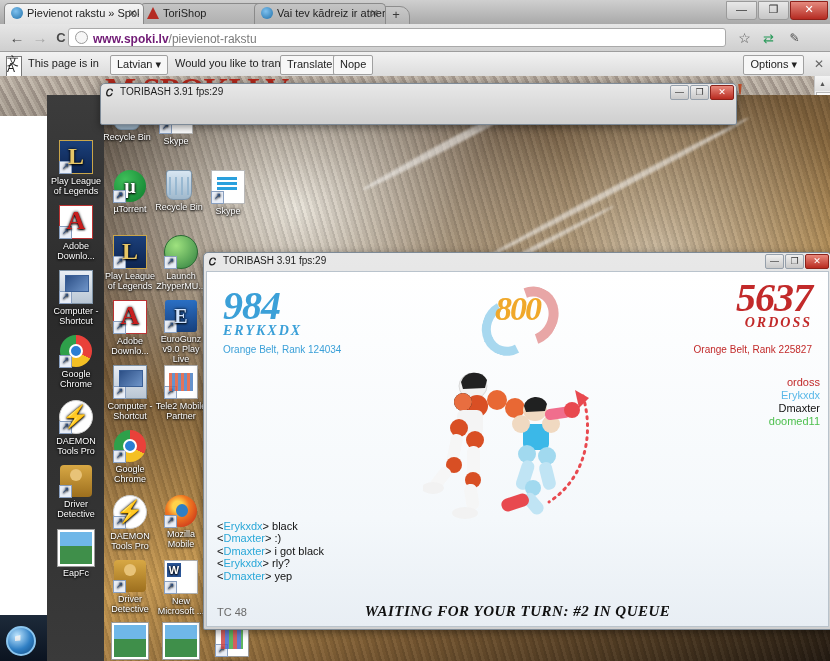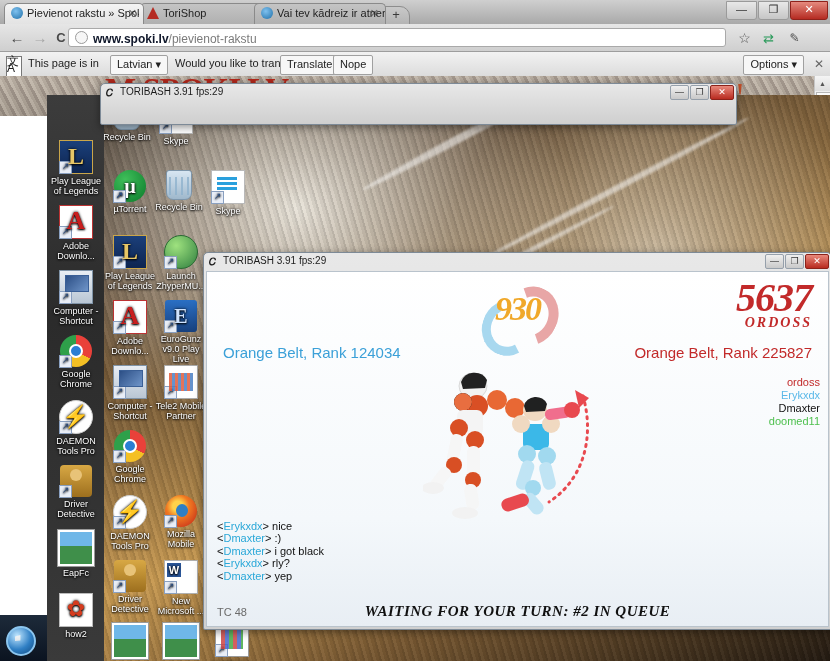--- a/index.html
+++ b/index.html
@@ -45,21 +45,21 @@
           border-bottom:1px solid #9d9d9d;}
   .navbtn{position:absolute;top:5px;width:18px;height:18px;text-align:center;
           line-height:18px;font-size:15px;color:#4a4a4a;}
   .omnibox{position:absolute;left:68px;top:4px;right:104px;height:19px;
            background:#fff;border:1px solid #a9a9a9;border-radius:3px;
            padding:2px 6px 0 6px;box-sizing:border-box;font-size:12px;
            white-space:nowrap;overflow:hidden;}
   .omnibox .globe{display:inline-block;width:11px;height:11px;
                   border:1px solid #9a9a9a;border-radius:50%;
                   vertical-align:-1px;margin-right:5px;background:#f6f6f6;}
-  .omnibox .host{color:#0f172a;font-weight:bold;}
+  .omnibox .host{color:#701a75;font-weight:bold;}
   .omnibox .path{color:#7b7b7b;}
   .navicon{position:absolute;top:5px;width:19px;height:19px;
            text-align:center;line-height:19px;font-size:13px;color:#555;}
 
   .infobar{position:relative;height:24px;
            background:linear-gradient(#f2f2f2,#dcdcdc);
            border-bottom:1px solid #a2a2a2;}
   .ib-icon{position:absolute;left:6px;top:4px;width:16px;height:24px;
            border:1px solid #777;background:#fff;font-size:12px;
            color:#222;line-height:7px;text-align:left;padding-top:1px;
@@ -208,21 +208,21 @@
      border:1px solid #b9c3cc;overflow:hidden;}
 
   
   .score{position:absolute;font-family:"Liberation Serif",serif;
      font-weight:bold;font-style:italic;line-height:1;}
   .score-num{font-size:40px;letter-spacing:-1px;}
   .score-name{font-size:14px;letter-spacing:2px;margin-top:-2px;}
   .score.left{left:16px;top:14px;color:#3ba0d8;text-align:left;}
   .score.right{right:16px;top:6px;color:#c22a2a;text-align:right;}
   .belt{position:absolute;font-family:"Liberation Sans",sans-serif;
-     font-size:15px;font-style:normal;font-weight:normal;white-space:nowrap;}
+     font-size:10px;font-style:normal;font-weight:normal;white-space:nowrap;}
   .belt.left{left:16px;top:72px;color:#3ba0d8;}
   .belt.right{right:16px;top:72px;color:#c22a2a;}
 
   .centerlogo{position:absolute;left:50%;top:14px;transform:translateX(-50%);
      width:84px;height:54px;}
   .cl-arcblue{position:absolute;left:6px;top:14px;width:34px;height:38px;
      border:9px solid #a8d8ef;border-right-color:transparent;
      border-top-color:transparent;border-radius:50%;transform:rotate(18deg);}
   .cl-arcpink{position:absolute;right:2px;top:0;width:34px;height:40px;
      border:10px solid #e8a6a6;border-left-color:transparent;
@@ -490,54 +490,54 @@
   <div class="dicon" style="left:3px;top:370px;">
     <div class="glyph ic-driver">
         <span class="shct">↗</span>
       </div>
     <span class="lbl">Driver Detective</span>
   </div>
   <div class="dicon" style="left:3px;top:435px;">
     <div class="glyph ic-photo"></div>
     <span class="lbl">EapFc</span>
   </div>
-  <div class="dicon" style="left:3px;top:498px;">
-    <div class="glyph ic-flower"></div>
-    <span class="lbl">how2</span>
-  </div>
 </div>
 
 <div id="taskbar">
   <div class="orb"></div>
 </div>
 
 <div class="toriwin" style="left:203px;top:252px;width:627px;height:376px;z-index:30;">
   <div class="tori-title">
     <span class="tic">𝐶</span><span>TORIBASH 3.91 fps:29</span>
     <div class="tori-wb">
       <div>—</div>
       <div>❐</div>
       <div class="cls">✕</div>
     </div>
   </div>
 
   <div class="tori-body">
 
+    <div class="score left">
+      <div class="score-num">984</div>
+      <div class="score-name">ERYKXDX</div>
+    </div>
     <div class="belt left">Orange Belt, Rank 124034</div>
 
     <div class="score right">
       <div class="score-num">5637</div>
       <div class="score-name">ORDOSS</div>
     </div>
     <div class="belt right">Orange Belt, Rank 225827</div>
 
     <div class="centerlogo">
       <div class="cl-arcpink"></div>
       <div class="cl-arcblue"></div>
-      <div class="cl-num">930</div>
+      <div class="cl-num">800</div>
     </div>
 
     <div class="plist">
       <div style="color:#c22a2a;">ordoss</div>
       <div style="color:#5ab8e8;">Erykxdx</div>
       <div style="color:#111;">Dmaxter</div>
       <div style="color:#4fc04f;">doomed11</div>
     </div>
 
     <div class="dolls">
@@ -588,21 +588,21 @@
           <rect x="100" y="56" width="26" height="26" rx="6" fill="#9fd8ef"></rect>
           <circle cx="112" cy="42" r="11" fill="#f0d8c0"></circle>
           <rect x="44" y="78" width="13" height="32" rx="6" fill="#f0f0f0"></rect>
           <circle cx="104" cy="86" r="9" fill="#bfe4f4"></circle>
           <ellipse cx="42" cy="145" rx="13" ry="6" fill="#eee"></ellipse>
         </g>
       </svg>
     </div>
 
     <div class="chat">
-      <div class="chat-line">&lt;<span class="nick">Erykxdx</span>&gt; <span>nice</span></div>
+      <div class="chat-line">&lt;<span class="nick">Erykxdx</span>&gt; <span>black</span></div>
       <div class="chat-line">&lt;<span class="nick">Dmaxter</span>&gt; <span>:)</span></div>
       <div class="chat-line">&lt;<span class="nick">Dmaxter</span>&gt; <span>i got black</span></div>
       <div class="chat-line">&lt;<span class="nick">Erykxdx</span>&gt; <span>rly?</span></div>
       <div class="chat-line">&lt;<span class="nick">Dmaxter</span>&gt; <span>yep</span></div>
     </div>
 
     <div class="tc">TC 48</div>
     <div class="waiting">WAITING FOR YOUR TURN: #2 IN QUEUE</div>
   </div>
 </div>

